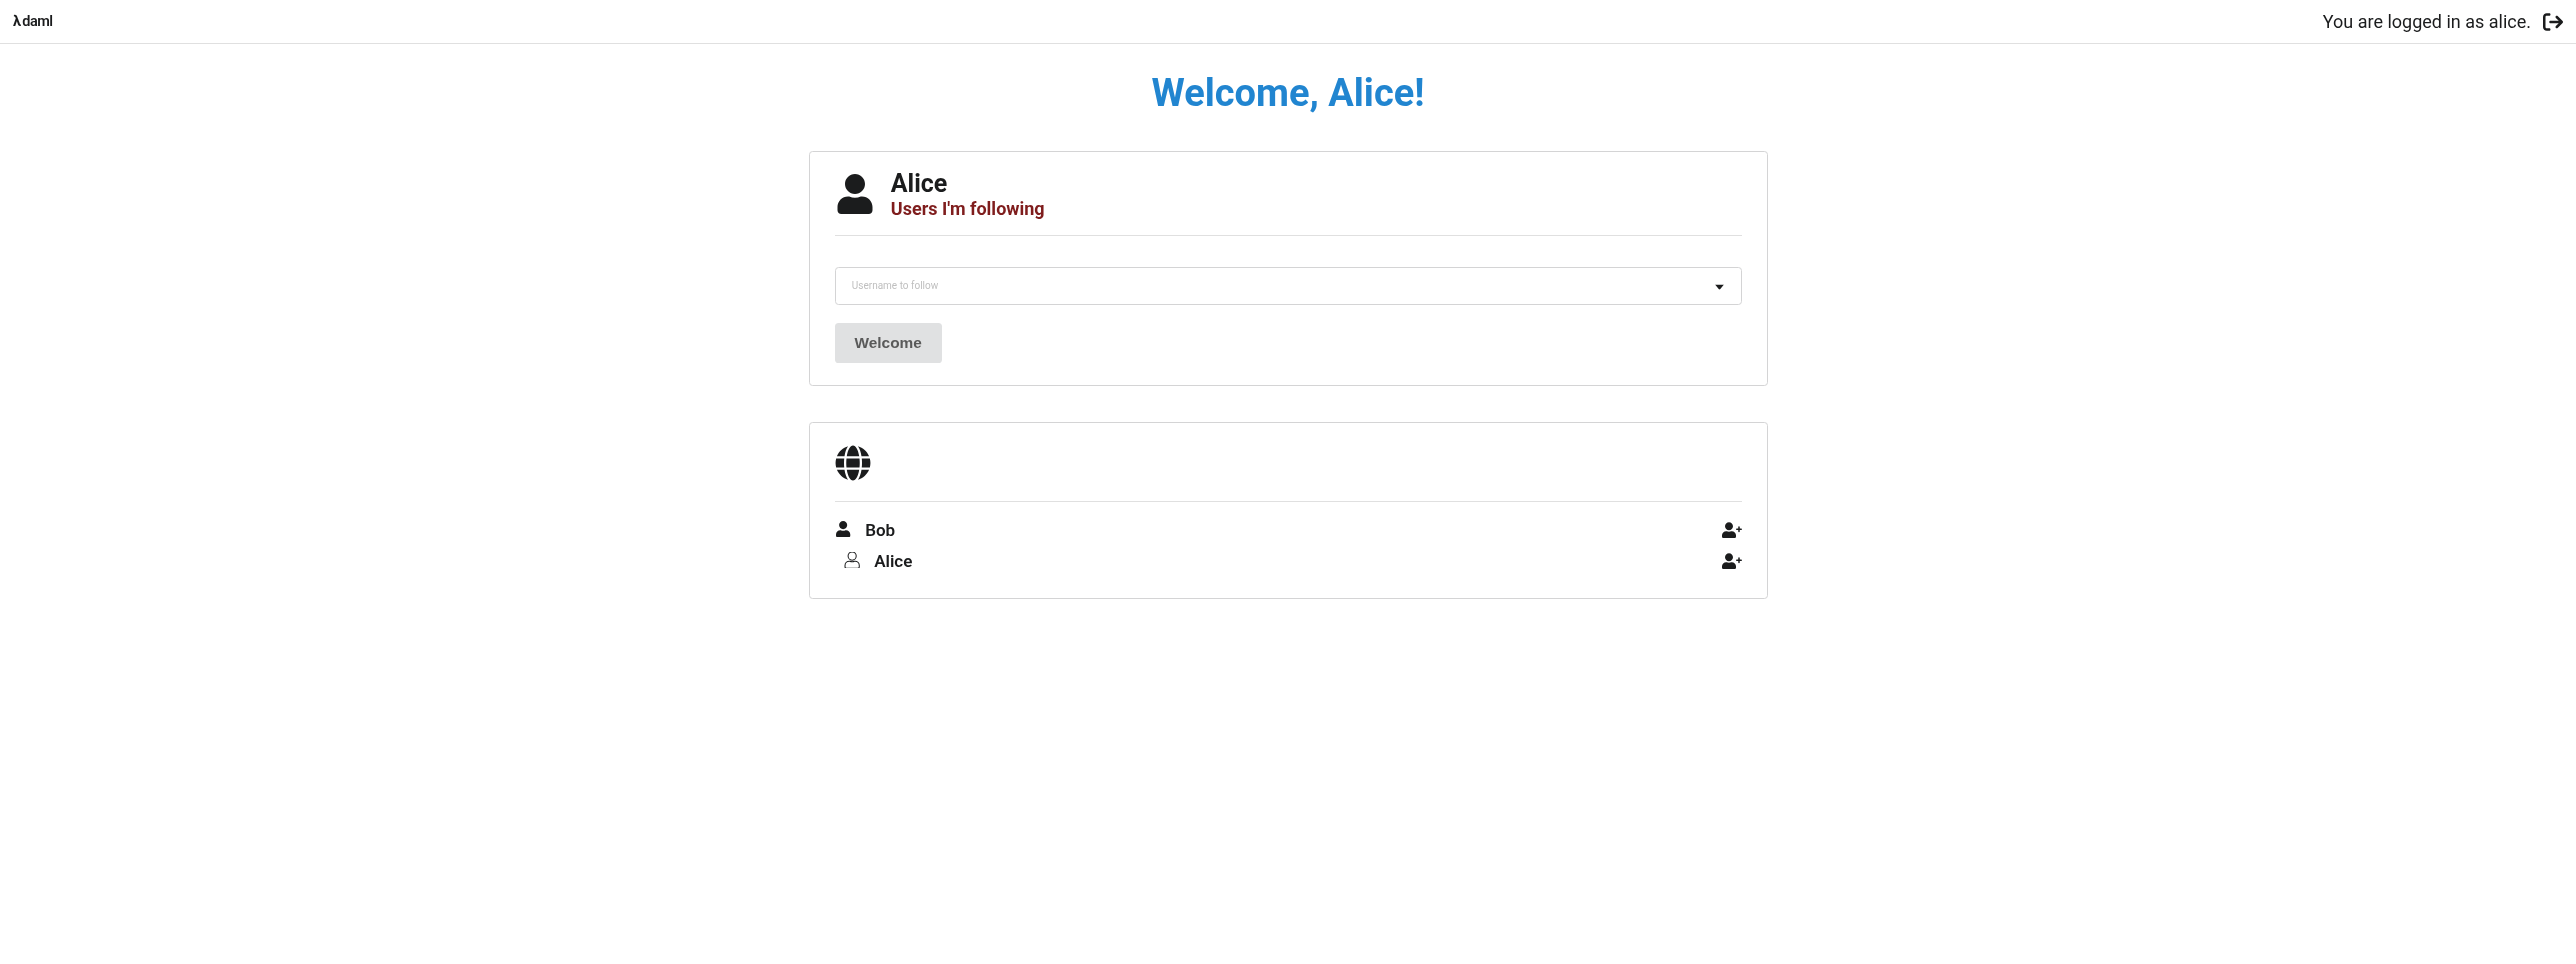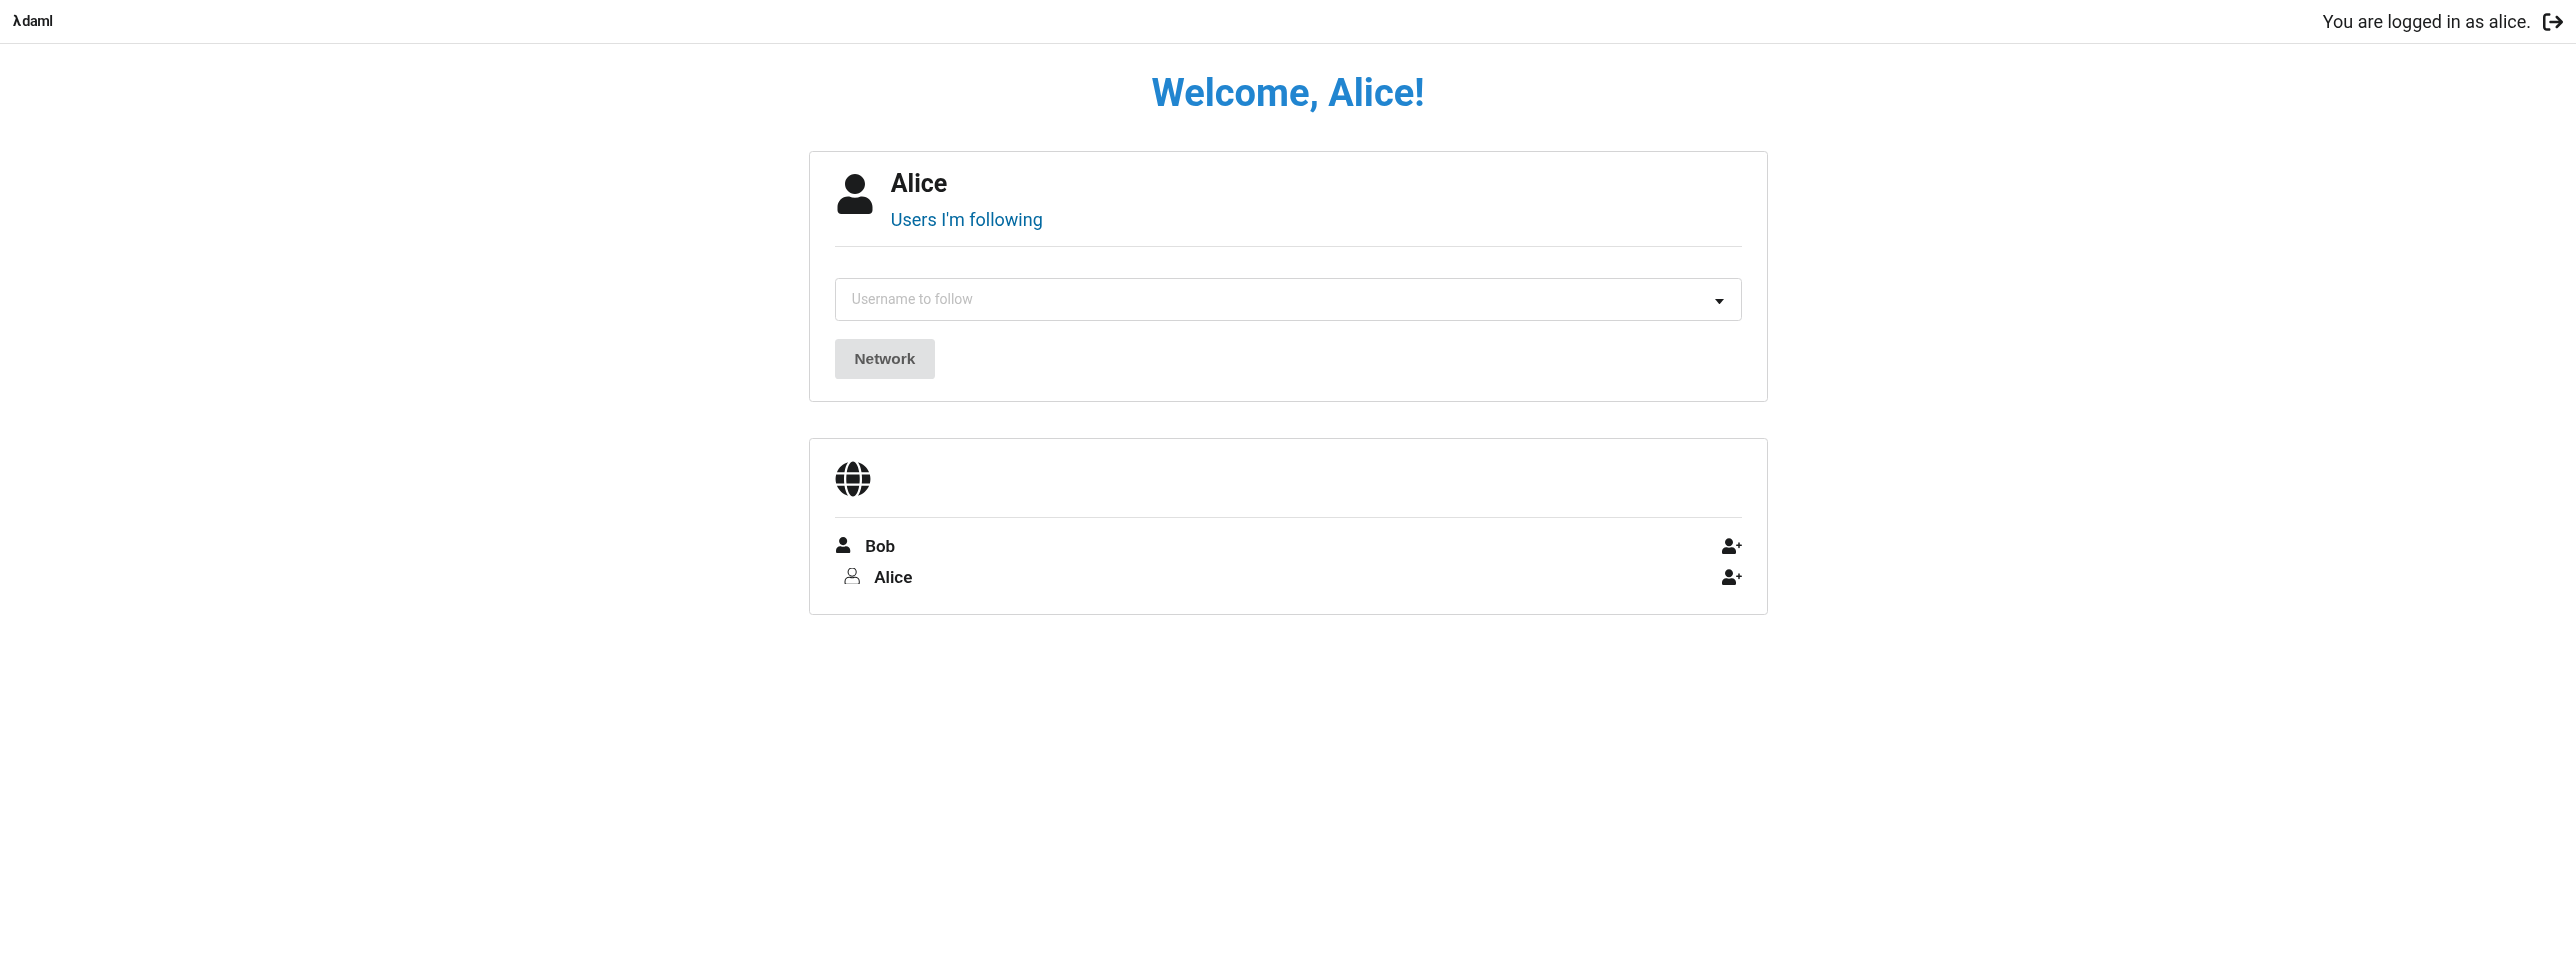--- a/index.html
+++ b/index.html
@@ -76,33 +76,34 @@
       margin-top: 3.6px;
     }
     .card-title {
       font-size: 25px;
       font-weight: 700;
       color: #1b1c1d;
       line-height: 1.1;
     }
     .card-subtitle {
       font-size: 18px;
-      color: #0369a1;
-      margin-top: 11px;
+      color: #7f1d1d;
+      margin-top: 0;
+      font-weight: bold;
     }
     .follow-form {
       padding-top: 31px;
     }
     .dropdown-input {
       position: relative;
       width: 100%;
       border: 0.9px solid #d4d4d5;
       border-radius: 3.6px;
       padding: 12.7px 36px 12.7px 16.3px;
-      font-size: 14px;
+      font-size: 10px;
       color: #bfbfbf;
       background: #fff;
       cursor: pointer;
       display: flex;
       align-items: center;
       justify-content: space-between;
     }
     .dropdown-caret {
       position: absolute;
       right: 16.3px;
@@ -192,21 +193,21 @@
     </div>
     <div class="follow-form">
       <div class="dropdown-input">
         <span>Username to follow</span>
         <span class="dropdown-caret">
           <svg viewBox="0 0 10 6" width="9" height="5.4" fill="#1b1c1d">
             <path d="M0 0 L10 0 L5 6 Z"></path>
           </svg>
         </span>
       </div>
-      <button class="follow-btn">Network</button>
+      <button class="follow-btn">Welcome</button>
     </div>
   </div>
 
   <div class="card">
     <div class="card-header">
       <span class="card-header-icon">
         <svg viewBox="0 0 496 512" width="36" height="36" fill="#1b1c1d">
           <path d="M336.5 160C322 70.7 287.8 8 248 8s-74 62.7-88.5 152h177zM152 256c0 22.2 1.2 43.5 3.3 64h185.3c2.1-20.5 3.3-41.8 3.3-64s-1.2-43.5-3.3-64H155.3c-2.1 20.5-3.3 41.8-3.3 64zm324.7-96c-28.6-67.9-86.5-120.4-158-141.6 24.4 33.8 41.2 84.7 50 141.6h108zM177.2 18.4C105.8 39.6 47.8 92.1 19.3 160h108c8.7-56.9 25.5-107.8 49.9-141.6zM487.4 192H372.7c2.1 21 3.3 42.5 3.3 64s-1.2 43-3.3 64h114.6c5.5-20.5 8.6-41.8 8.6-64s-3.1-43.5-8.5-64zM120 256c0-21.5 1.2-43 3.3-64H8.6C3.2 212.5 0 233.8 0 256s3.2 43.5 8.6 64h114.6c-2-21-3.2-42.5-3.2-64zm39.5 96c14.5 89.3 48.7 152 88.5 152s74-62.7 88.5-152h-177zm159.3 141.6c71.4-21.2 129.4-73.7 158-141.6h-108c-8.8 56.9-25.6 107.8-50 141.6zM19.3 352c28.6 67.9 86.5 120.4 158 141.6-24.4-33.8-41.2-84.7-50-141.6h-108z"></path>
         </svg>
       </span>

